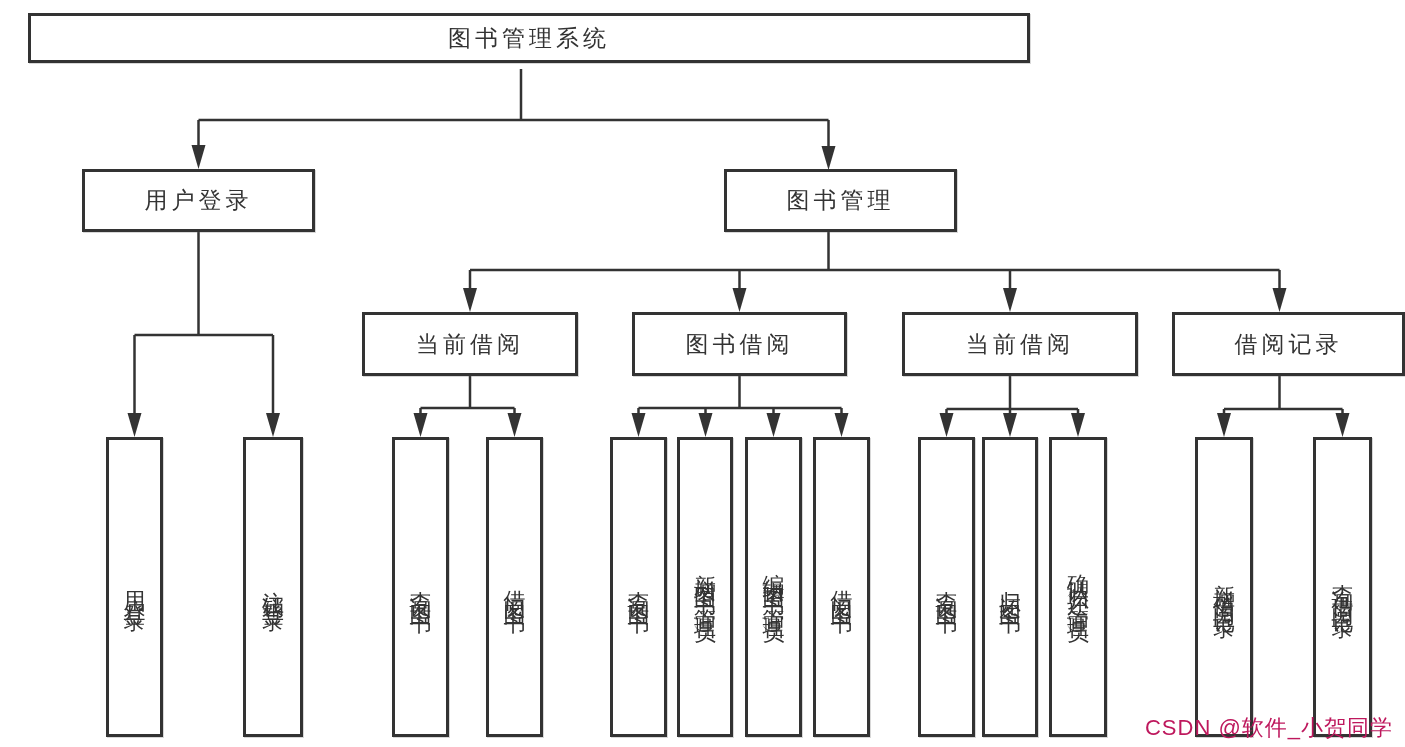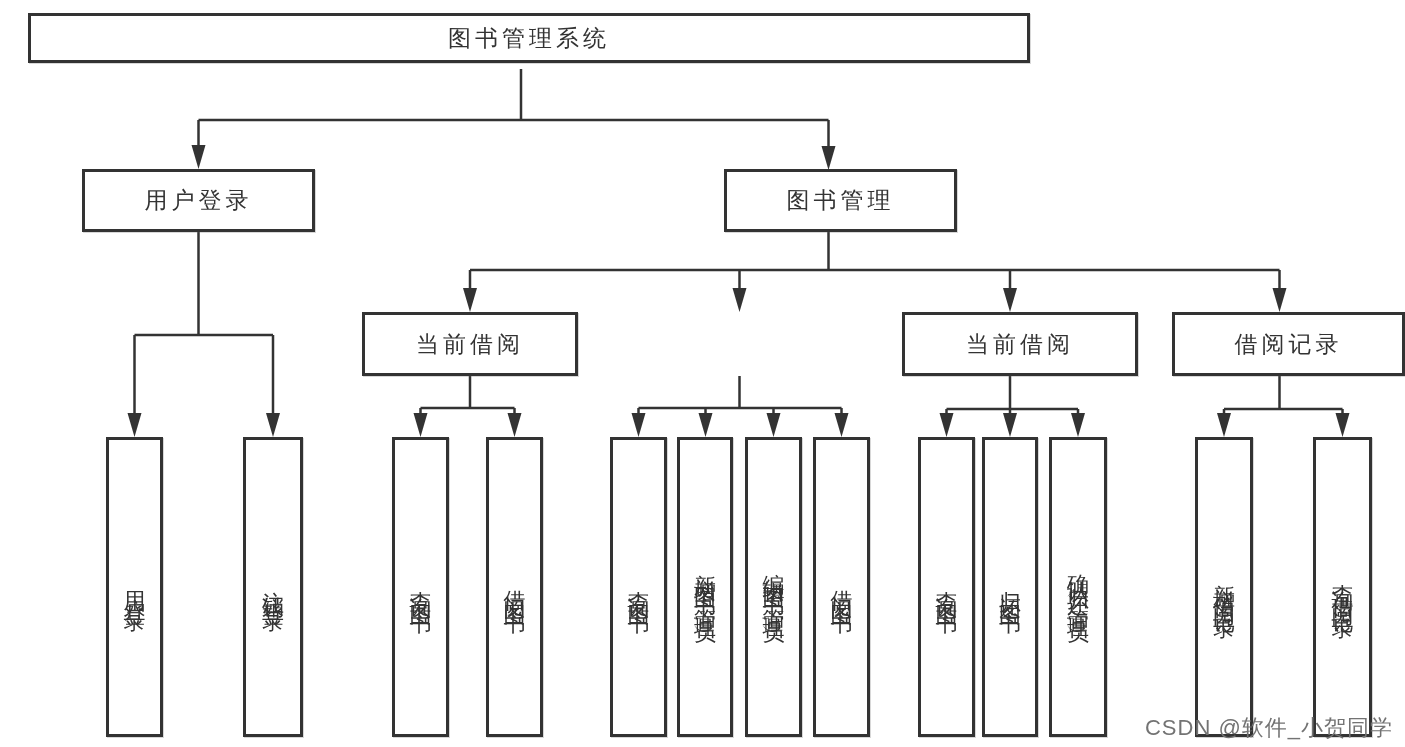--- a/index.html
+++ b/index.html
@@ -31,21 +31,21 @@
     text-orientation:mixed;
     font-size:22px;
     letter-spacing:7px;
     line-height:1;
   }
   .watermark{
     position:absolute;
     right:12px;bottom:4px;
     font-size:22px;
     letter-spacing:1px;
-    color:#737373;
+    color:#be185d;
     z-index:5;
     white-space:nowrap;
     margin-left:20px;
   }
 </style>
 </head>
 <body>
 
 <div class="canvas">
 
@@ -111,20 +111,23 @@
   <div class="box h" style="left:82px;top:169px;width:233px;height:63px">
     <span>用户登录</span>
   </div>
   <div class="box h" style="left:724px;top:169px;width:233px;height:63px">
     <span>图书管理</span>
   </div>
 
   <div class="box h" style="left:362px;top:312px;width:216px;height:64px">
     <span>当前借阅</span>
   </div>
+  <div class="box h" style="left:632px;top:312px;width:215px;height:64px">
+    <span>图书借阅</span>
+  </div>
   <div class="box h" style="left:902px;top:312px;width:236px;height:64px">
     <span>当前借阅</span>
   </div>
   <div class="box h" style="left:1172px;top:312px;width:233px;height:64px">
     <span>借阅记录</span>
   </div>
 
   <div class="box v" style="left:106px;top:437px;width:57px;height:300px">
     <span>用户登录</span>
   </div>

